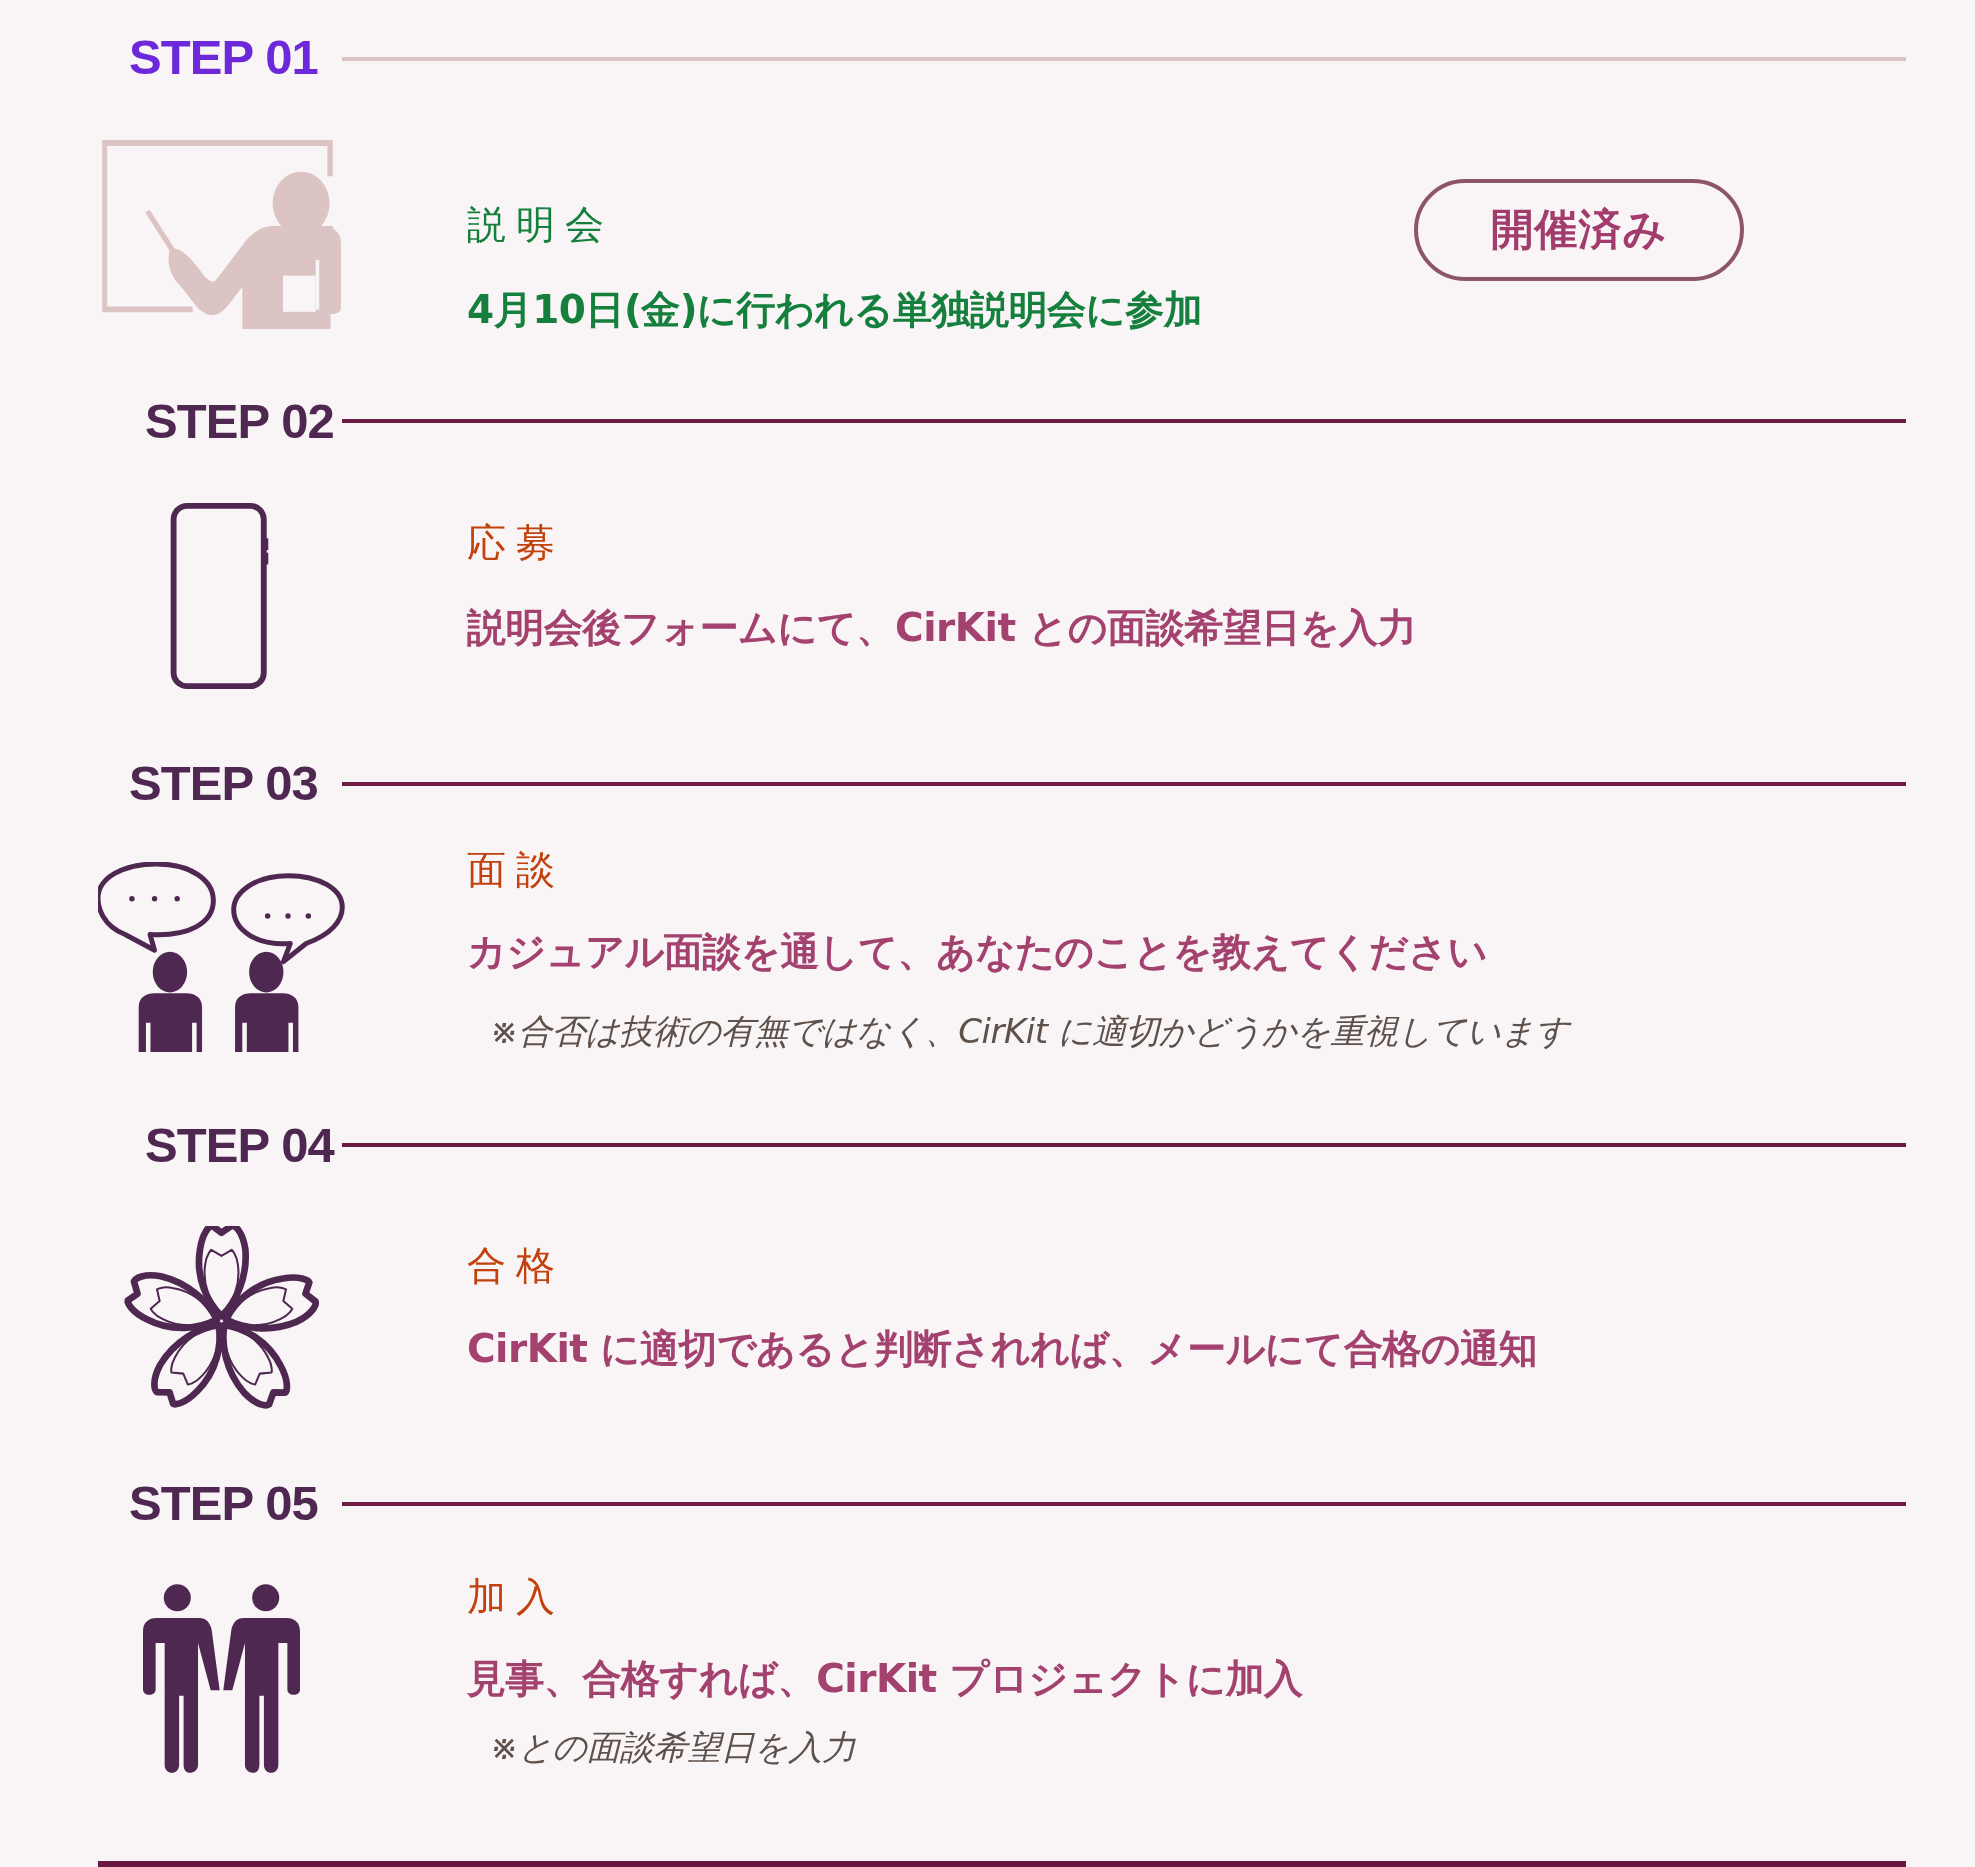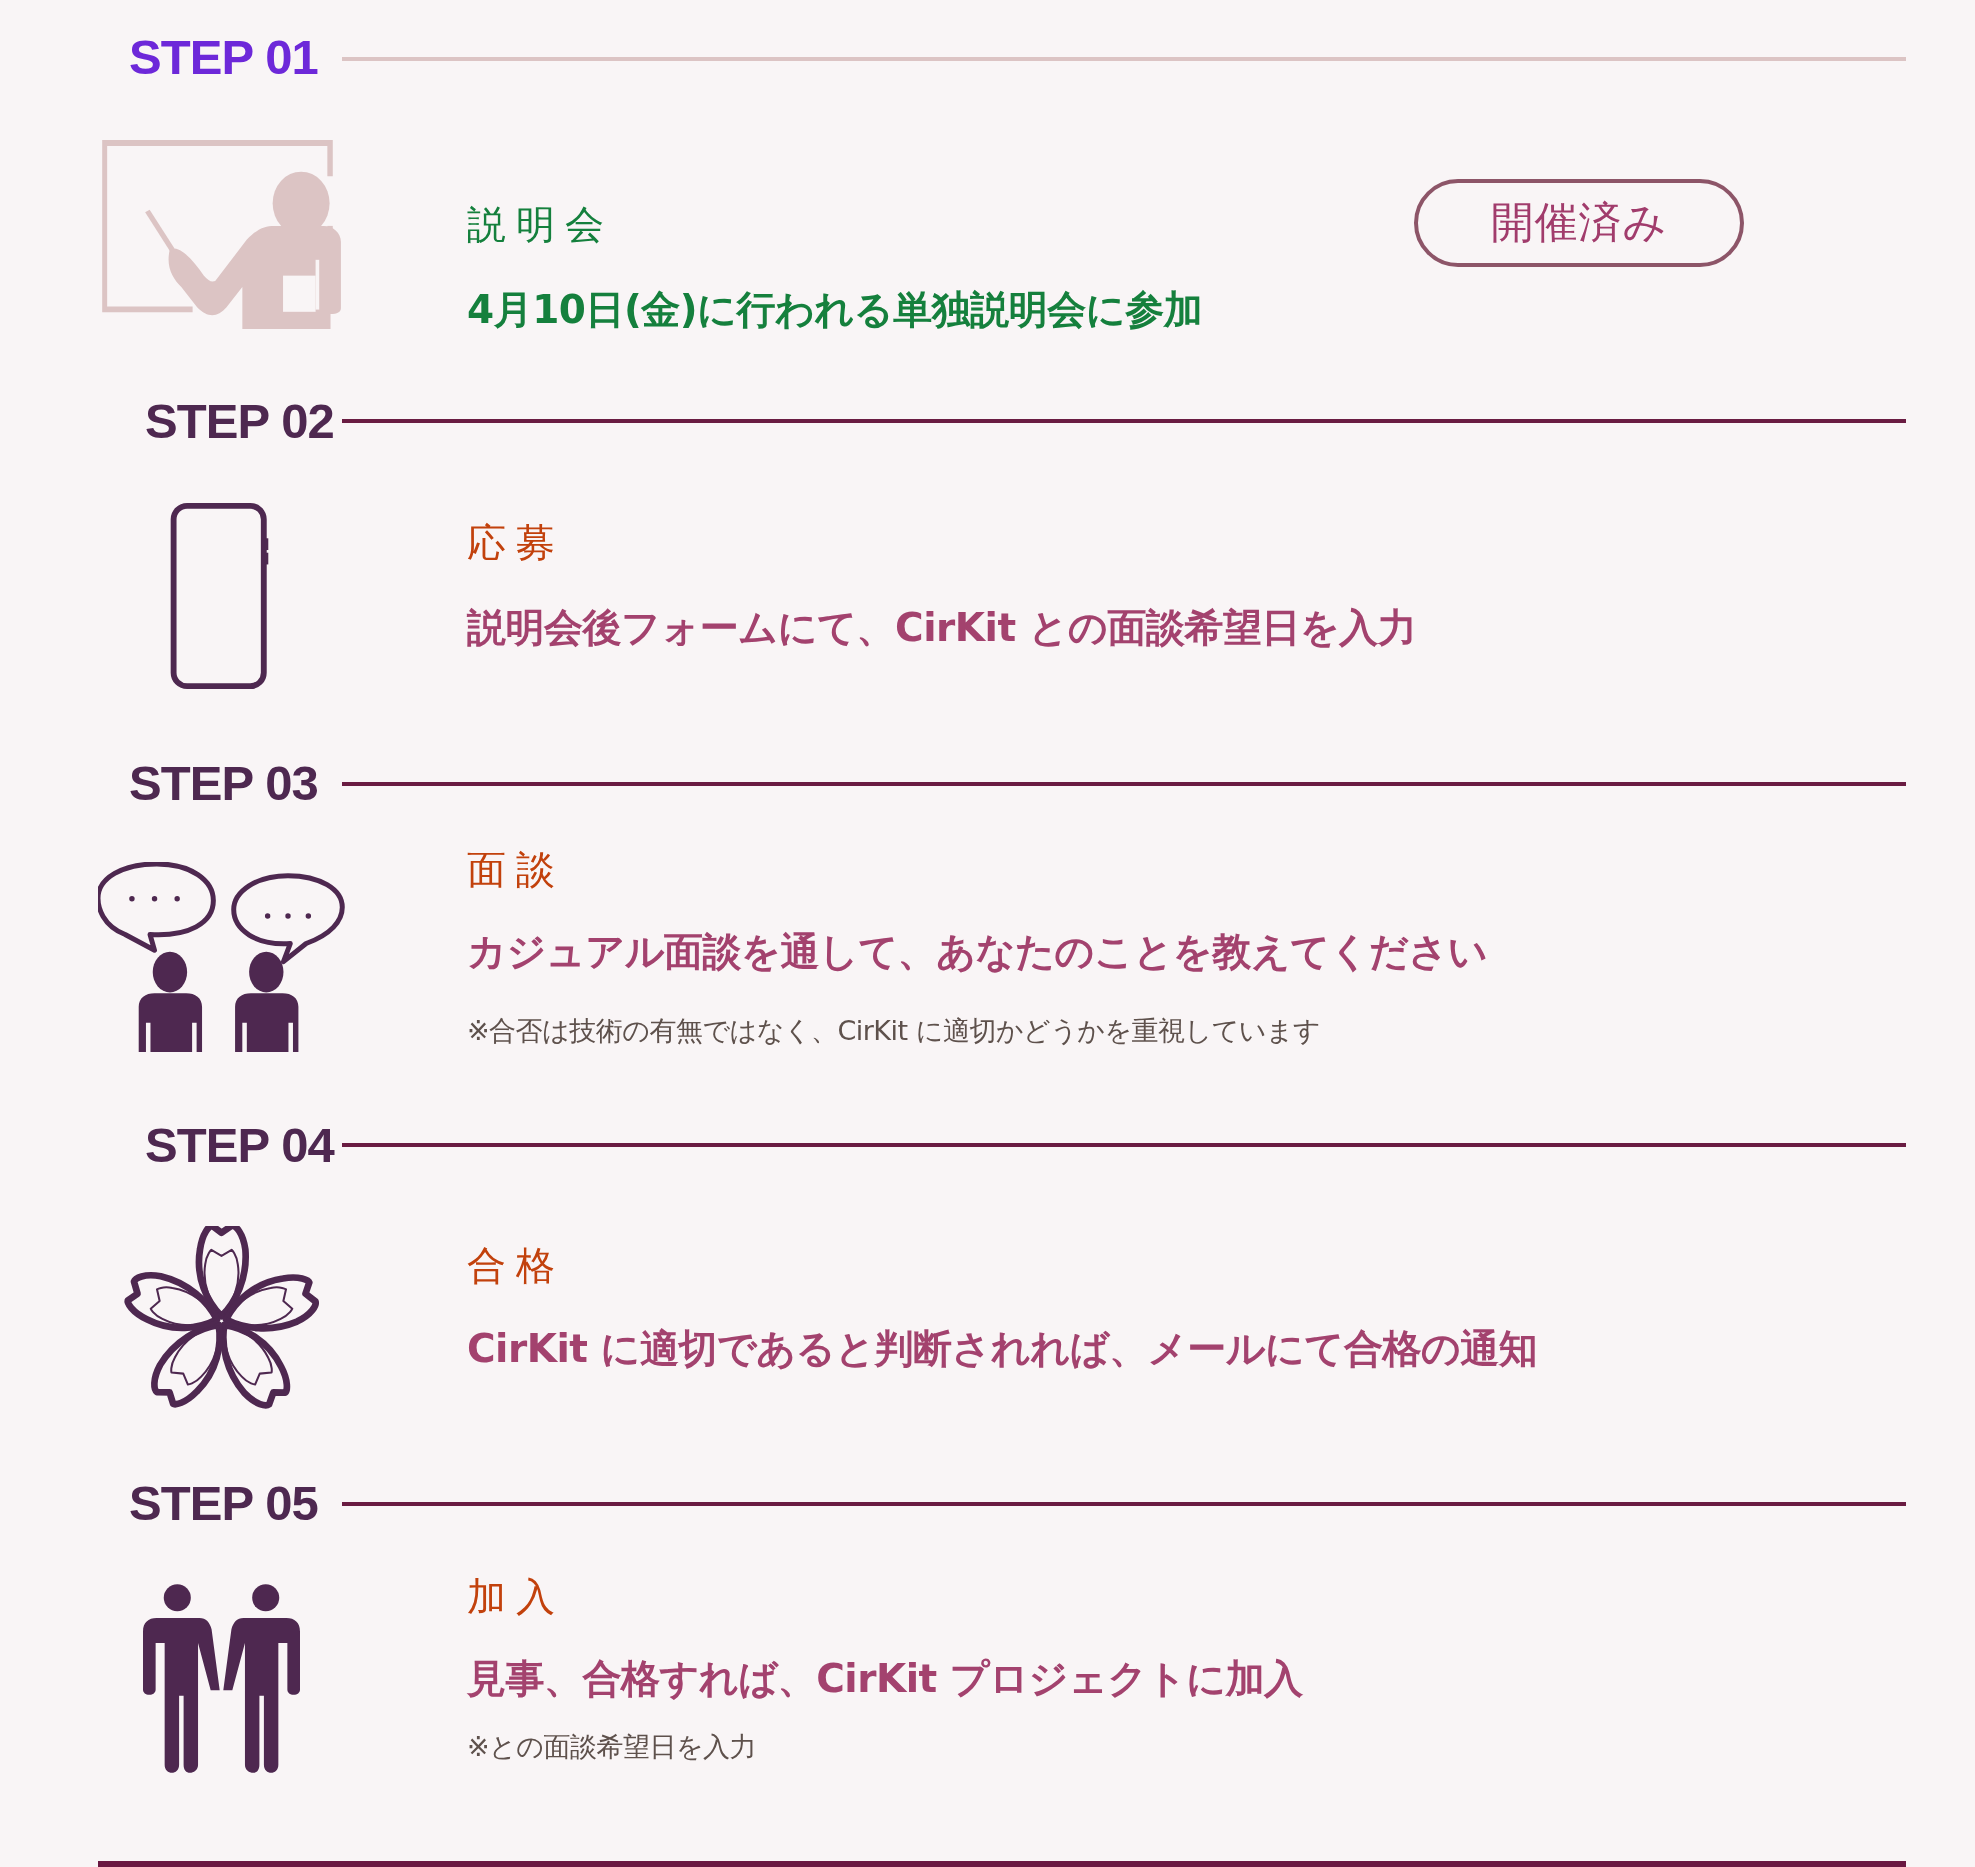--- a/index.html
+++ b/index.html
@@ -22,31 +22,31 @@
   .step.done .step-line { background: #dcc4c4; }
   .title {
     position: absolute; left: 467px; font-size: 39px; line-height: 45px;
     color: #c2410c; letter-spacing: 10px; white-space: nowrap;
   }
   .desc {
     position: absolute; left: 467px; font-size: 39px; line-height: 45px;
     color: #a3426e; white-space: nowrap; letter-spacing: -0.5px; font-weight: bold;
   }
   .note {
-    position: absolute; left: 467px; font-size: 27px; line-height: 36px;
-    color: #5e514c; white-space: nowrap; letter-spacing: -0.5px;
+    position: absolute; left: 490px; font-size: 34px; line-height: 36px;
+    color: #5e514c; white-space: nowrap; letter-spacing: -0.5px; font-style: italic;
   }
   .step.done .title, .step.done .desc { color: #15803d; margin-top: 44px; }
   .icon { position: absolute; }
   .icon svg { width: 100%; height: 100%; display: block; }
   .status-badge {
-    position: absolute; left: 1414px; top: 179px; width: 330px; height: 88px;
+    position: absolute; left: 1414px; top: 179px; width: 330px; height: 102px;
     box-sizing: border-box; border: 4.5px solid #8d5568; border-radius: 51px;
     background: #f9f5f6; display: flex; align-items: center; justify-content: center;
-    font-weight: normal; font-size: 43px; color: #a13c6c; letter-spacing: 0.9px;
+    font-weight: bold; font-size: 43px; color: #a13c6c; letter-spacing: 0.9px;
   }
   .footer-bar {
     position: absolute; left: 98px; top: 1861px; width: 1808px; height: 6.3px;
     background: #6a1842;
   }
 </style>
 </head>
 <body>
 
 <section class="step done">

